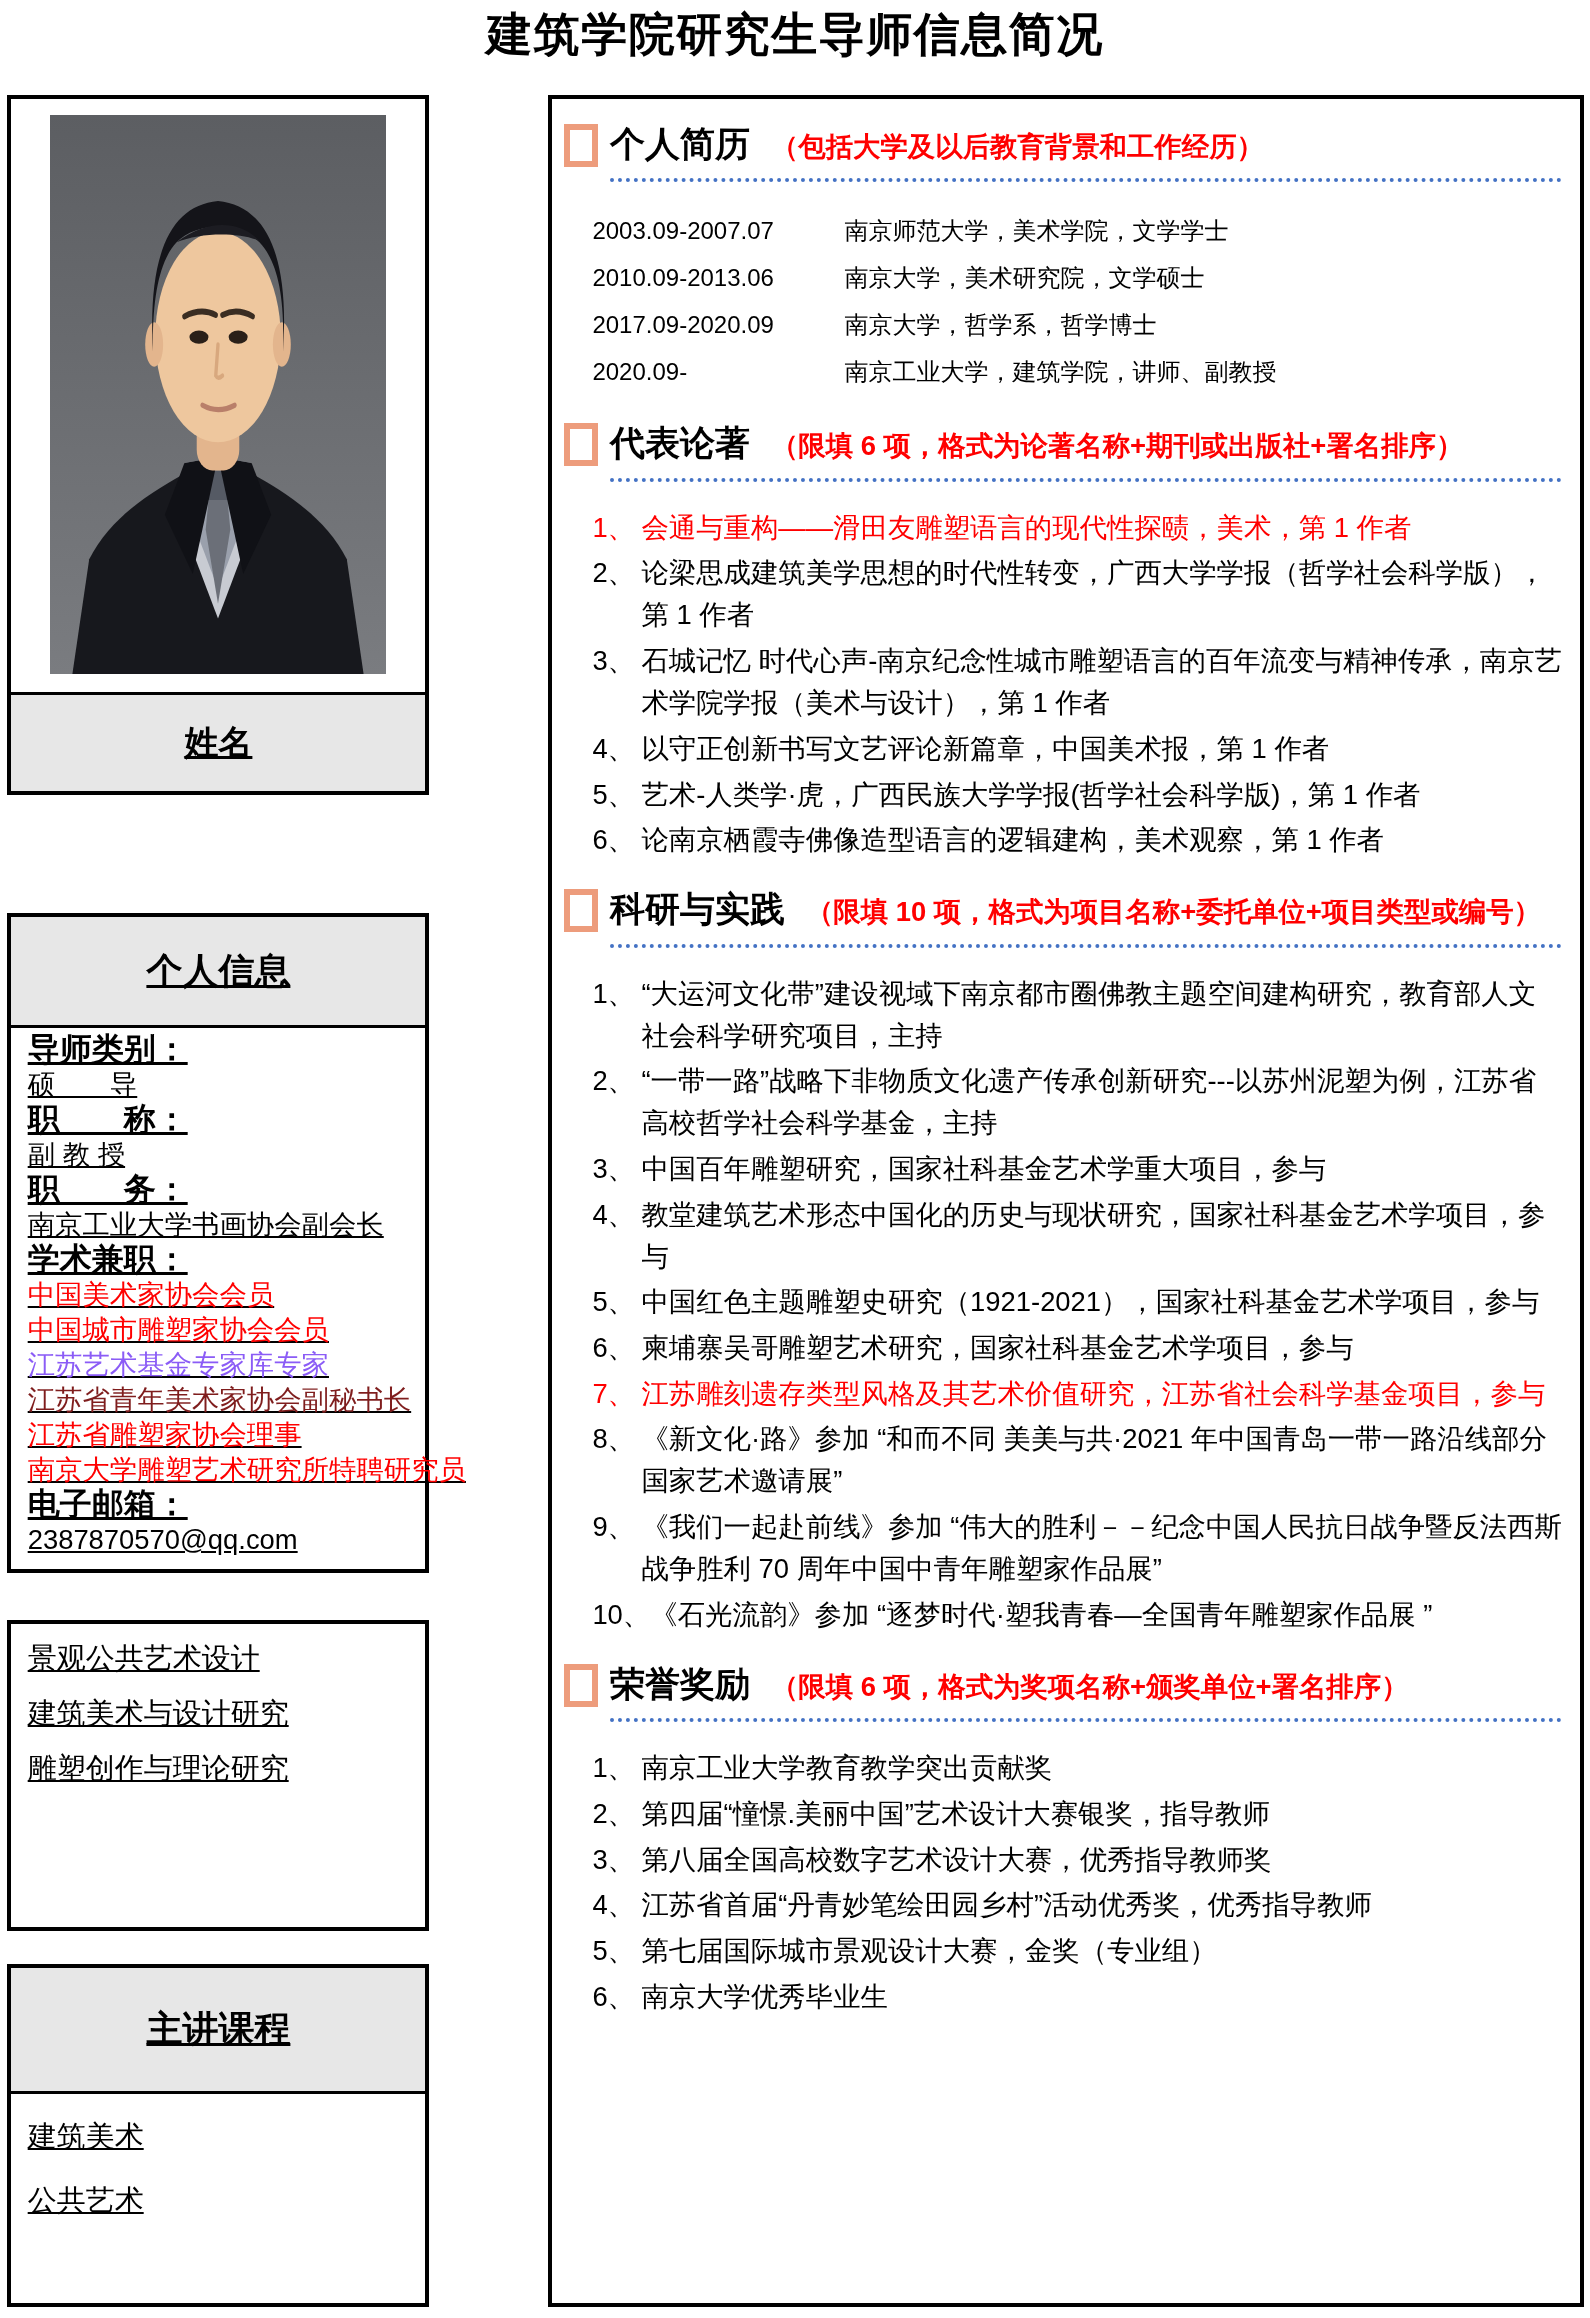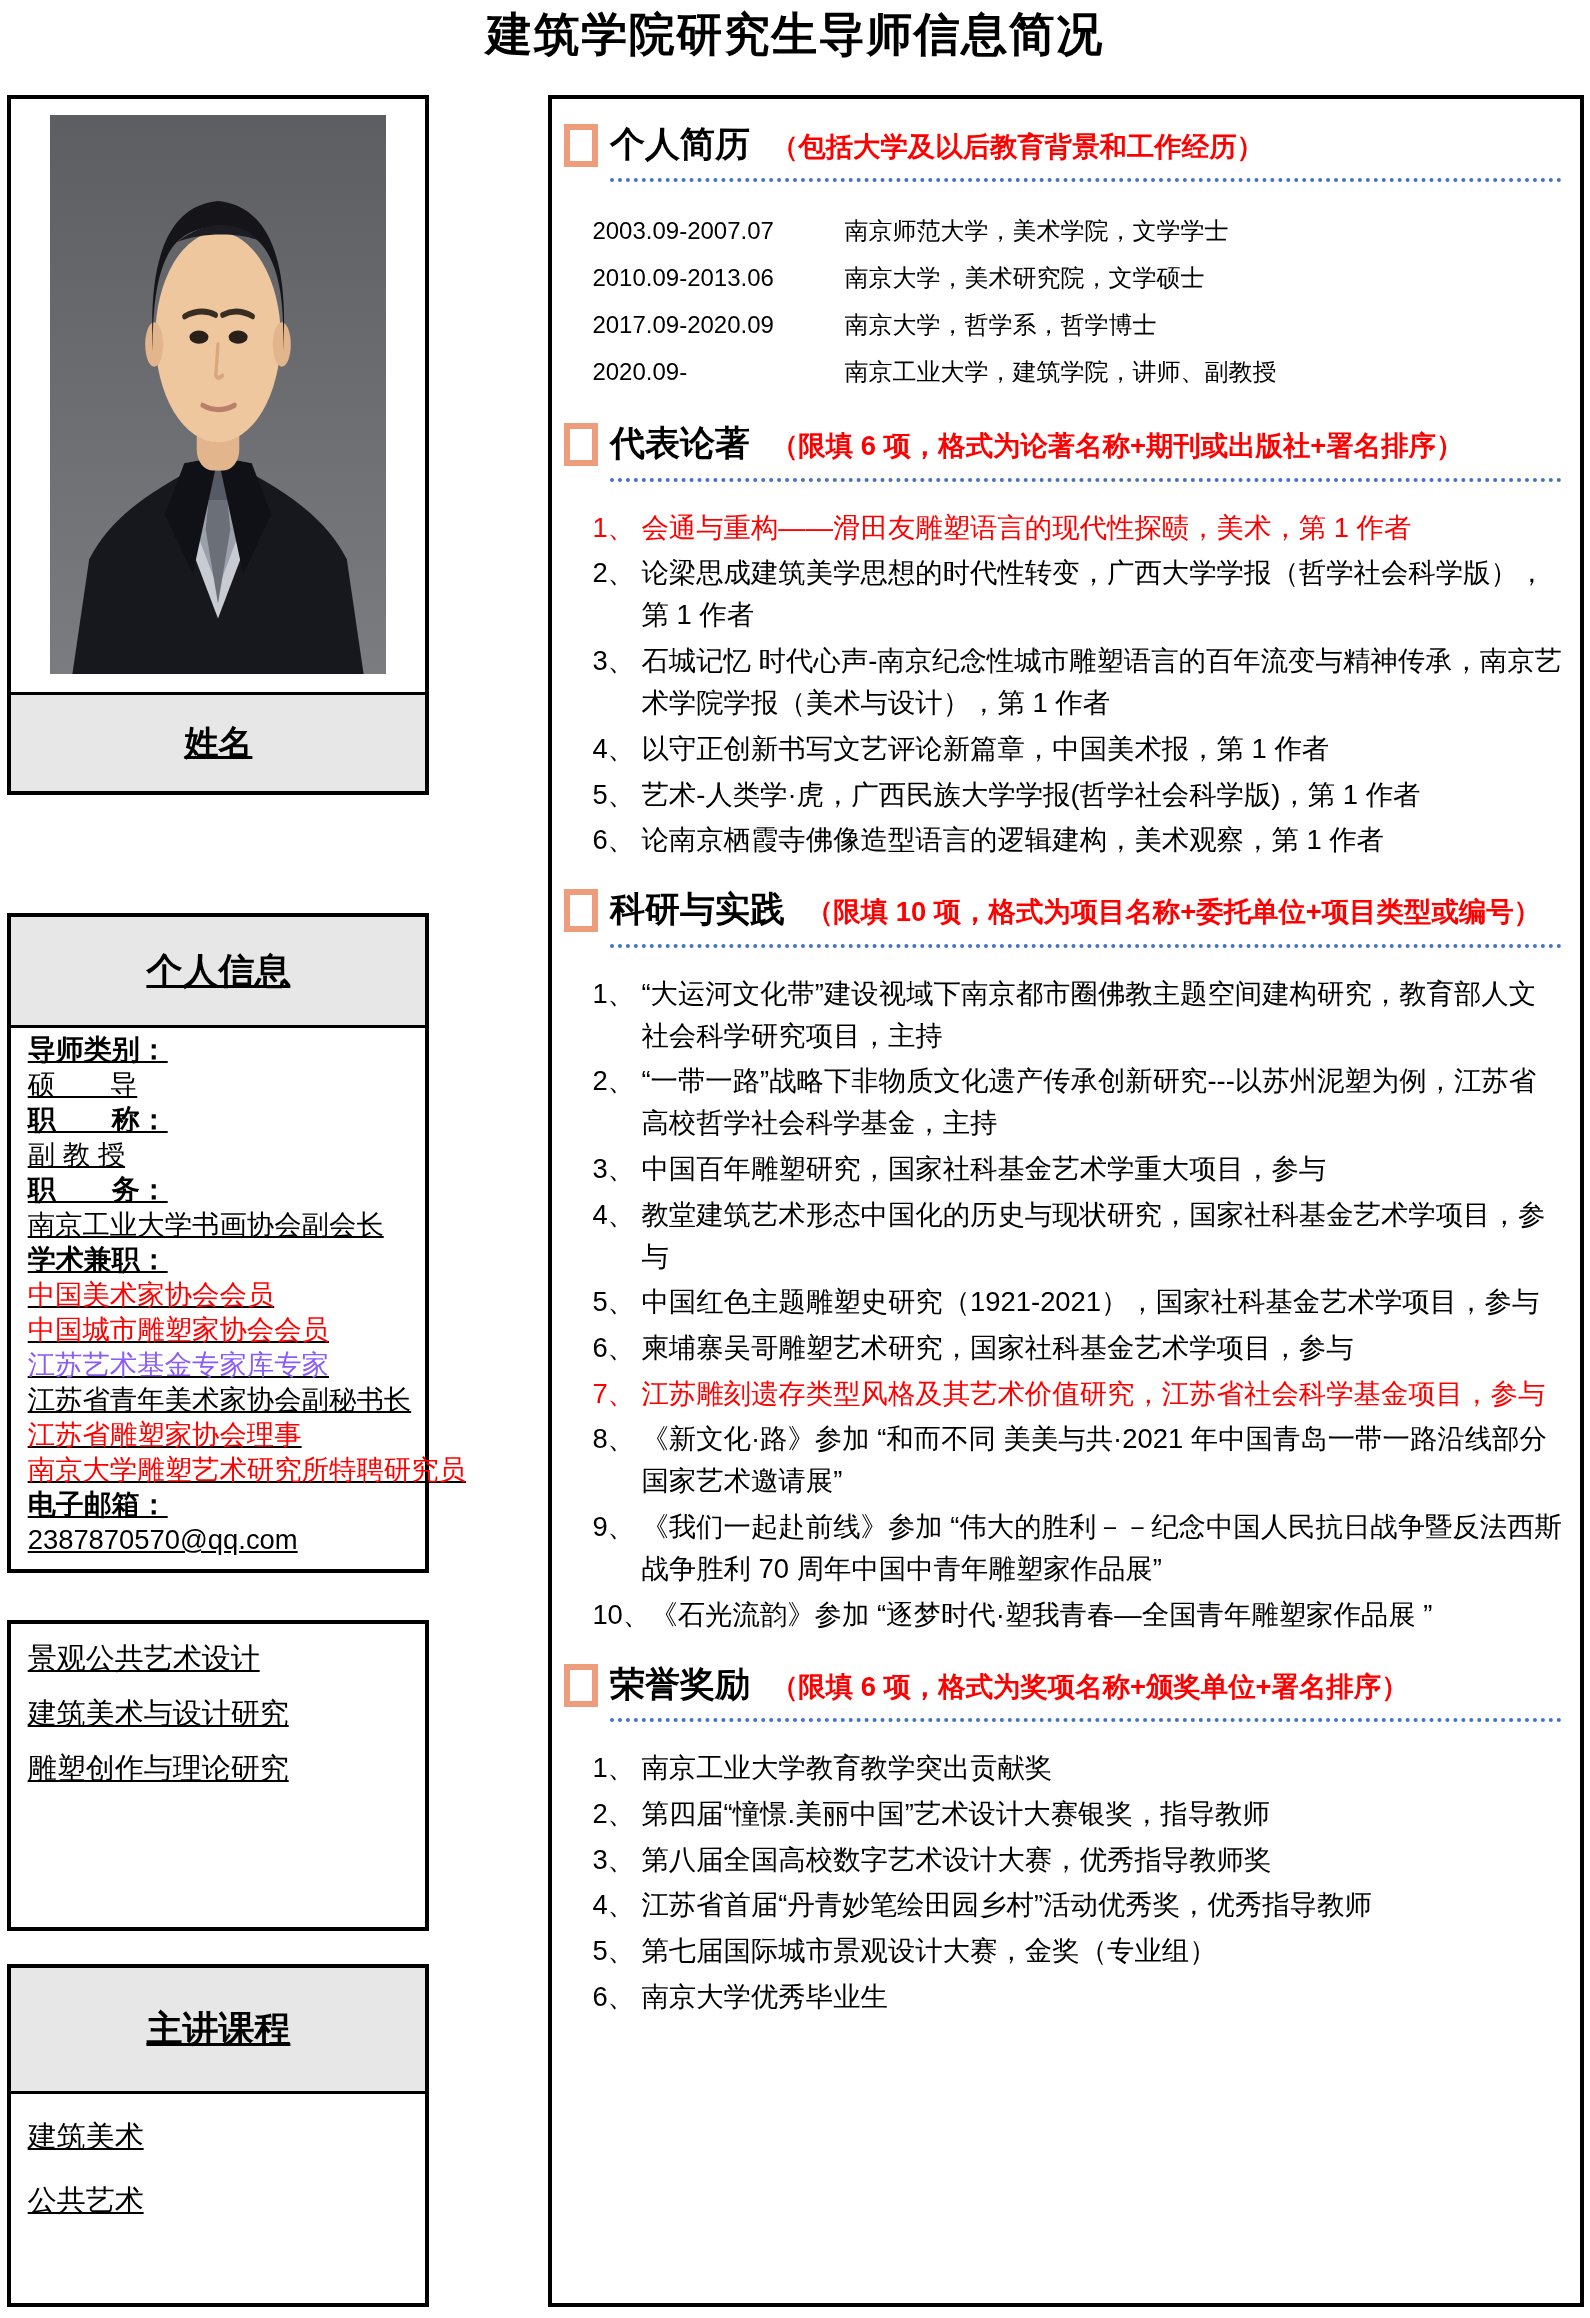--- a/index.html
+++ b/index.html
@@ -23,21 +23,21 @@
                display:flex; align-items:center; justify-content:center;
                font-size:34px; font-weight:bold; }
 
   .panel-header { height:111px; background:#E7E7E7; border-bottom:3px solid #000;
                   display:flex; align-items:center; justify-content:center;
                   font-size:36px; font-weight:bold; box-sizing:border-box; }
   #box-research .panel-header, #box-courses .panel-header { height:126px; }
 
   .pi-body { padding:4.4px 16.3px 0 16.3px; }
   .pi-row  { font-size:27.4px; line-height:35px; white-space:nowrap; }
-  .pi-row.bold { font-weight:bold; font-size:28px; }
+  .pi-row.bold { font-weight:bold; font-size:32px; }
 
   .rd-body { padding:7.4px 16.3px 0 16.3px; }
   .rd-row  { font-size:29px; line-height:55px; }
 
   .co-body { padding:10.4px 16.3px 0 16.3px; }
   .co-row  { font-size:29px; line-height:64px; }
 
   
   #rightbox { position:absolute; left:548px; top:95px; width:1036px; height:2212px;
               border:4.4px solid #000; box-sizing:border-box; background:#fff;
@@ -119,21 +119,21 @@
       <div class="pi-row bold">导师类别：</div>
       <div class="pi-row">硕　　导</div>
       <div class="pi-row bold">职　　称：</div>
       <div class="pi-row">副 教 授</div>
       <div class="pi-row bold">职　　务：</div>
       <div class="pi-row">南京工业大学书画协会副会长</div>
       <div class="pi-row bold">学术兼职：</div>
       <div class="pi-row" style="color: rgb(255, 0, 0);">中国美术家协会会员</div>
       <div class="pi-row" style="color: rgb(255, 0, 0);">中国城市雕塑家协会会员</div>
       <div class="pi-row" style="color: #8b5cf6;">江苏艺术基金专家库专家</div>
-      <div class="pi-row" style="color: #000000;">江苏省青年美术家协会副秘书长</div>
+      <div class="pi-row" style="color: #7f1d1d;">江苏省青年美术家协会副秘书长</div>
       <div class="pi-row" style="color: rgb(255, 0, 0);">江苏省雕塑家协会理事</div>
       <div class="pi-row" style="color: rgb(255, 0, 0);">南京大学雕塑艺术研究所特聘研究员</div>
       <div class="pi-row bold">电子邮箱：</div>
       <div class="pi-row">2387870570@qq.com</div>
     </div>
   </div>
 
   <div class="lbox" id="box-research">
     <div class="rd-body">
       <div class="rd-row">景观公共艺术设计</div>

